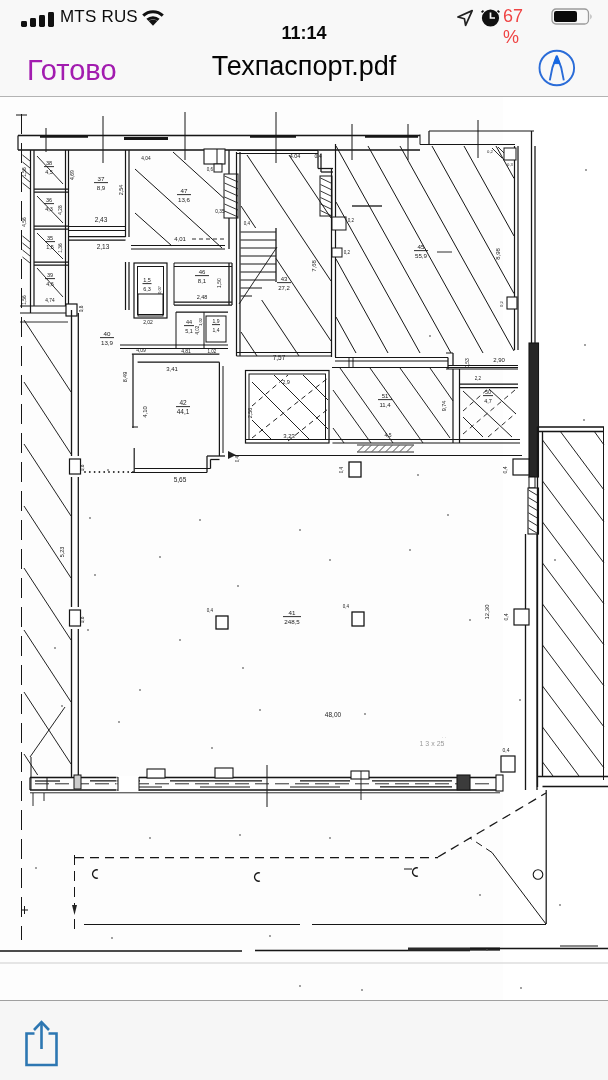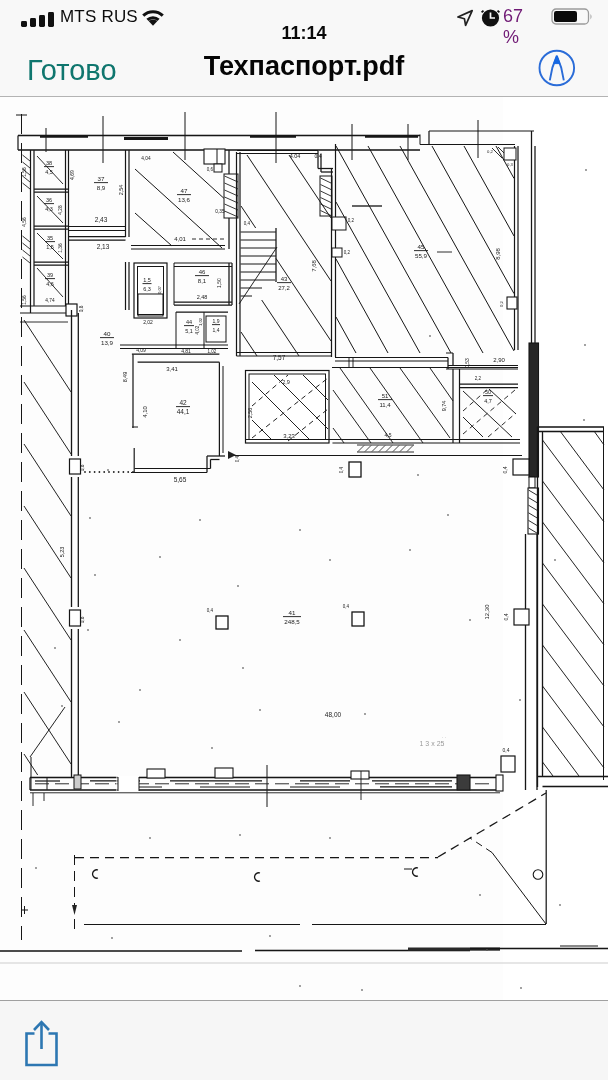--- a/index.html
+++ b/index.html
@@ -671,31 +671,31 @@
 <svg class="abs" style="left:455px;top:8px" width="20" height="20" viewBox="0 0 20 20">
 <path d="M17.2 2.6 L10.6 17.3 L9.4 10.7 L2.9 9.0 Z" stroke="#222" stroke-width="1.7" fill="none" stroke-linejoin="round"></path>
 </svg>
 
 <svg class="abs" style="left:479px;top:7px" width="23" height="22" viewBox="0 0 23 22">
 <circle cx="11.5" cy="11" r="8.6" fill="#111"></circle>
 <path d="M11.5 5.6 V11 H16" stroke="#f8f8f8" stroke-width="1.7" fill="none"></path>
 <path d="M4.5 3.6 L2.6 5.4 M18.5 3.6 L20.4 5.4" stroke="#111" stroke-width="1.8"></path>
 </svg>
 
-<div class="abs" style="left:503px;top:6px;font-size:18px;color:#701a75">67 %</div>
+<div class="abs" style="left:503px;top:6px;font-size:18px;color:#ef4444">67 %</div>
 
 <svg class="abs" style="left:551px;top:8px" width="46" height="18" viewBox="0 0 46 18">
 <rect x="1" y="1" width="36.5" height="15" rx="4" stroke="#9a9a9a" stroke-width="1.3" fill="none"></rect>
 <rect x="3" y="3" width="23" height="11" rx="2.2" fill="#0a0a0a"></rect>
 <path d="M39.5 6 a4.5 4.5 0 0 1 0 5.4 Z" fill="#9a9a9a"></path>
 </svg>
 
-<div class="abs" style="left:27px;top:54px;font-size:29px;color:#0f766e">Готово</div>
-
-<div class="abs" style="left:0;top:51px;width:608px;text-align:center;font-size:27px;font-weight:bold;color:#050505">Техпаспорт.pdf</div>
+<div class="abs" style="left:27px;top:54px;font-size:29px;color:#a21caf">Готово</div>
+
+<div class="abs" style="left:0;top:51px;width:608px;text-align:center;font-size:27px;font-weight:normal;color:#050505">Техпаспорт.pdf</div>
 
 <svg class="abs" style="left:537px;top:48px" width="40" height="40" viewBox="0 0 40 40">
 <circle cx="19.8" cy="20" r="17.3" stroke="#2a6cd8" stroke-width="1.9" fill="none"></circle>
 <path d="M19.8 7.8 L24.2 19.6 L26.8 32.4" stroke="#2a6cd8" stroke-width="1.9" fill="none"></path>
 <path d="M19.8 7.8 L15.4 19.6 L12.8 32.4" stroke="#2a6cd8" stroke-width="1.9" fill="none"></path>
 <path d="M19.8 7.6 L23.0 15.6 L16.6 15.6 Z" fill="#1668e3" stroke="#1668e3" stroke-width="1"></path>
 </svg>
 
 <div class="abs" style="left:0;top:1000px;width:608px;height:80px;background:#f6f6f6;border-top:1px solid #a0a0a0;"></div>
 

